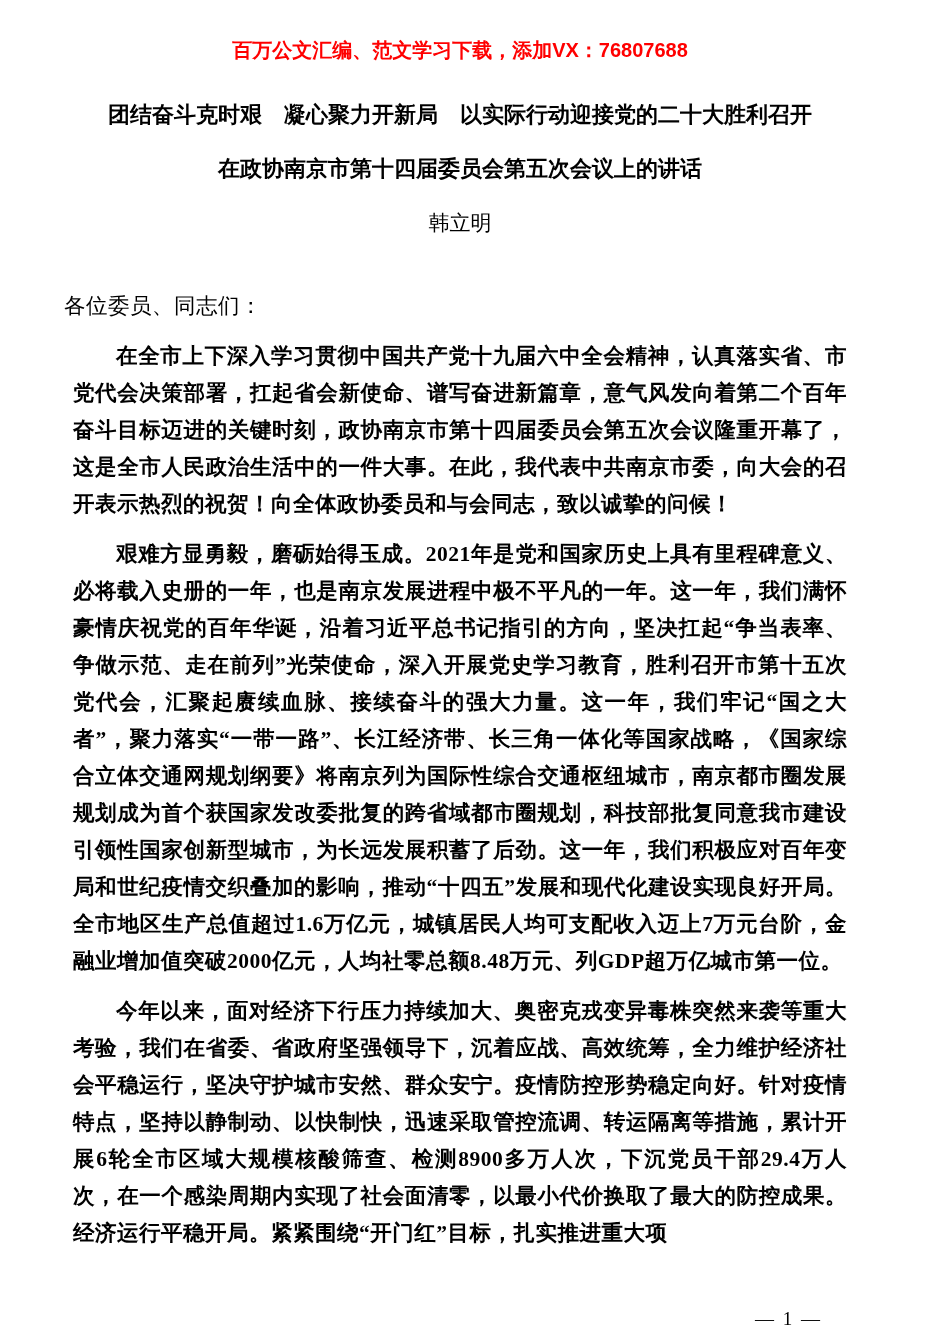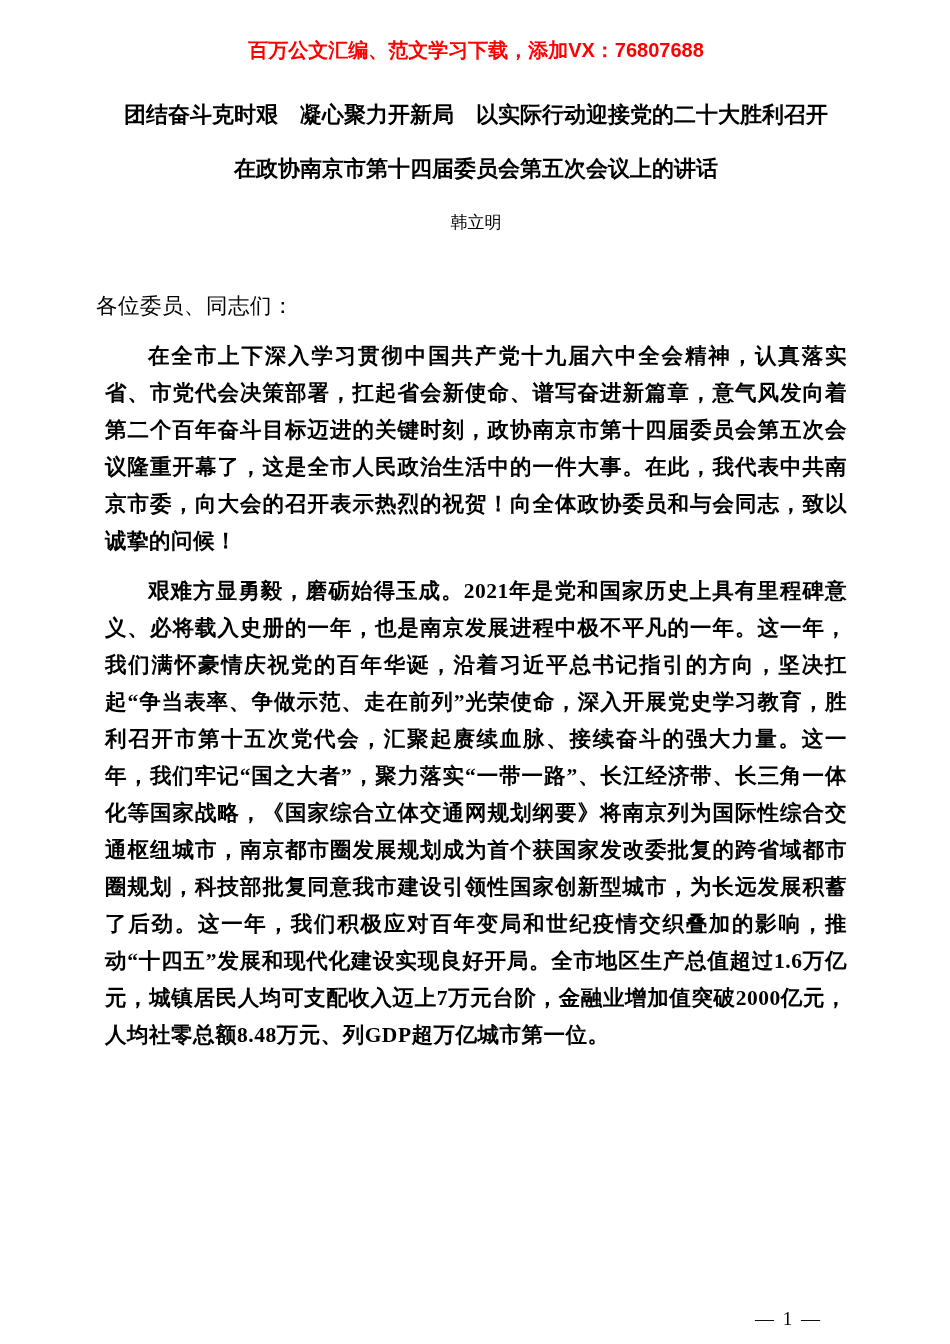--- a/index.html
+++ b/index.html
@@ -6,21 +6,21 @@
   html, body {
     margin: 0;
     padding: 0;
     background: #ffffff;
   }
   .page {
     position: relative;
     width: 950px;
     height: 1344px;
     background: #ffffff;
-    padding: 38px 90px 0 92px;
+    padding: 38px 90px 0 60px;
     overflow: hidden;
     font-family: "Liberation Serif", "DejaVu Serif", serif;
     color: #000000;
   }
   .notice {
     text-align: center;
     font-size: 20px;
     line-height: 24px;
     margin: 0 0 34px 0;
     font-family: "Liberation Sans", "DejaVu Sans", sans-serif;
@@ -28,21 +28,21 @@
   }
   .title-line {
     text-align: center;
     font-size: 22px;
     font-weight: bold;
     line-height: 38px;
     margin: 16px;
   }
   .center-line {
     text-align: center;
-    font-size: 17px;
+    font-size: 21px;
     font-weight: normal;
     line-height: 38px;
     margin: 0;
   }
   .body {
     margin-top: 46px;
     font-size: 21.5px;
     line-height: 37px;
     text-align: justify;
     text-justify: inter-ideograph;
@@ -77,17 +77,18 @@
 
   <h2 class="title-line">在政协南京市第十四届委员会第五次会议上的讲话</h2>
 
   <div class="center-line">韩立明</div>
 
 
   <div class="body">
     <p class="salutation">各位委员、同志们：</p>
     <p class="para">在全市上下深入学习贯彻中国共产党十九届六中全会精神，认真落实省、市党代会决策部署，扛起省会新使命、谱写奋进新篇章，意气风发向着第二个百年奋斗目标迈进的关键时刻，政协南京市第十四届委员会第五次会议隆重开幕了，这是全市人民政治生活中的一件大事。在此，我代表中共南京市委，向大会的召开表示热烈的祝贺！向全体政协委员和与会同志，致以诚挚的问候！</p>
     <p class="para">艰难方显勇毅，磨砺始得玉成。2021年是党和国家历史上具有里程碑意义、必将载入史册的一年，也是南京发展进程中极不平凡的一年。这一年，我们满怀豪情庆祝党的百年华诞，沿着习近平总书记指引的方向，坚决扛起“争当表率、争做示范、走在前列”光荣使命，深入开展党史学习教育，胜利召开市第十五次党代会，汇聚起赓续血脉、接续奋斗的强大力量。这一年，我们牢记“国之大者”，聚力落实“一带一路”、长江经济带、长三角一体化等国家战略，《国家综合立体交通网规划纲要》将南京列为国际性综合交通枢纽城市，南京都市圈发展规划成为首个获国家发改委批复的跨省域都市圈规划，科技部批复同意我市建设引领性国家创新型城市，为长远发展积蓄了后劲。这一年，我们积极应对百年变局和世纪疫情交织叠加的影响，推动“十四五”发展和现代化建设实现良好开局。全市地区生产总值超过1.6万亿元，城镇居民人均可支配收入迈上7万元台阶，金融业增加值突破2000亿元，人均社零总额8.48万元、列GDP超万亿城市第一位。</p>
+    <p class="para">今年以来，面对经济下行压力持续加大、奥密克戎变异毒株突然来袭等重大考验，我们在省委、省政府坚强领导下，沉着应战、高效统筹，全力维护经济社会平稳运行，坚决守护城市安然、群众安宁。疫情防控形势稳定向好。针对疫情特点，坚持以静制动、以快制快，迅速采取管控流调、转运隔离等措施，累计开展6轮全市区域大规模核酸筛查、检测8900多万人次，下沉党员干部29.4万人次，在一个感染周期内实现了社会面清零，以最小代价换取了最大的防控成果。经济运行平稳开局。紧紧围绕“开门红”目标，扎实推进重大项</p>
   </div>
 
   <div class="pageno">— 1 —</div>
 
 </div>
 
 </body></html>

